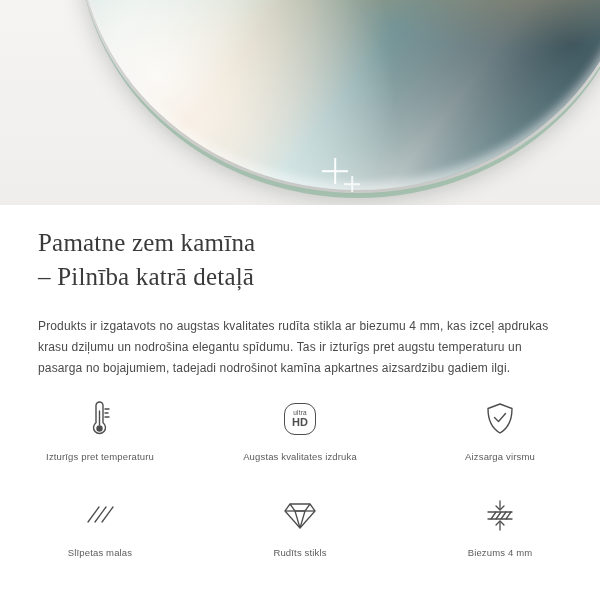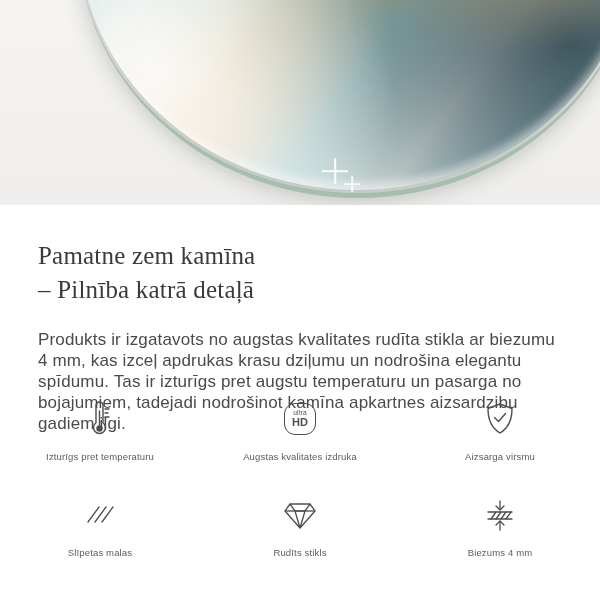--- a/index.html
+++ b/index.html
@@ -105,38 +105,38 @@
   .sparkle:after  { width: 1.6px; height: 26px; transform: translate(-50%,-50%); }
   .sp1 { left: 322px; top: 158px; opacity: .95; }
   .sp2 { left: 344px; top: 176px; width: 16px; height: 16px; opacity: .8; }
   .sp2:before { width: 16px; }
   .sp2:after  { height: 16px; }
 
   
   .content {
     position: absolute;
     left: 0;
-    top: 205px;
+    top: 192px;
     width: 600px;
   }
   .headline {
     margin: 34px 0 0 38px;
     font-family: "Liberation Serif", serif;
     font-size: 25px;
     line-height: 34px;
     color: #3a3a3a;
     font-weight: 400;
     letter-spacing: 0.2px;
     width: 470px;
   }
   .headline .l2 { display: block; }
   .body-copy {
     margin: 22px 0 0 38px;
     width: 528px;
-    font-size: 17px;
+    font-size: 12px;
     line-height: 21px;
     color: #4a4a4a;
     letter-spacing: 0.15px;
   }
 
   
   .features {
     position: absolute;
     left: 0;
     top: 600px;

